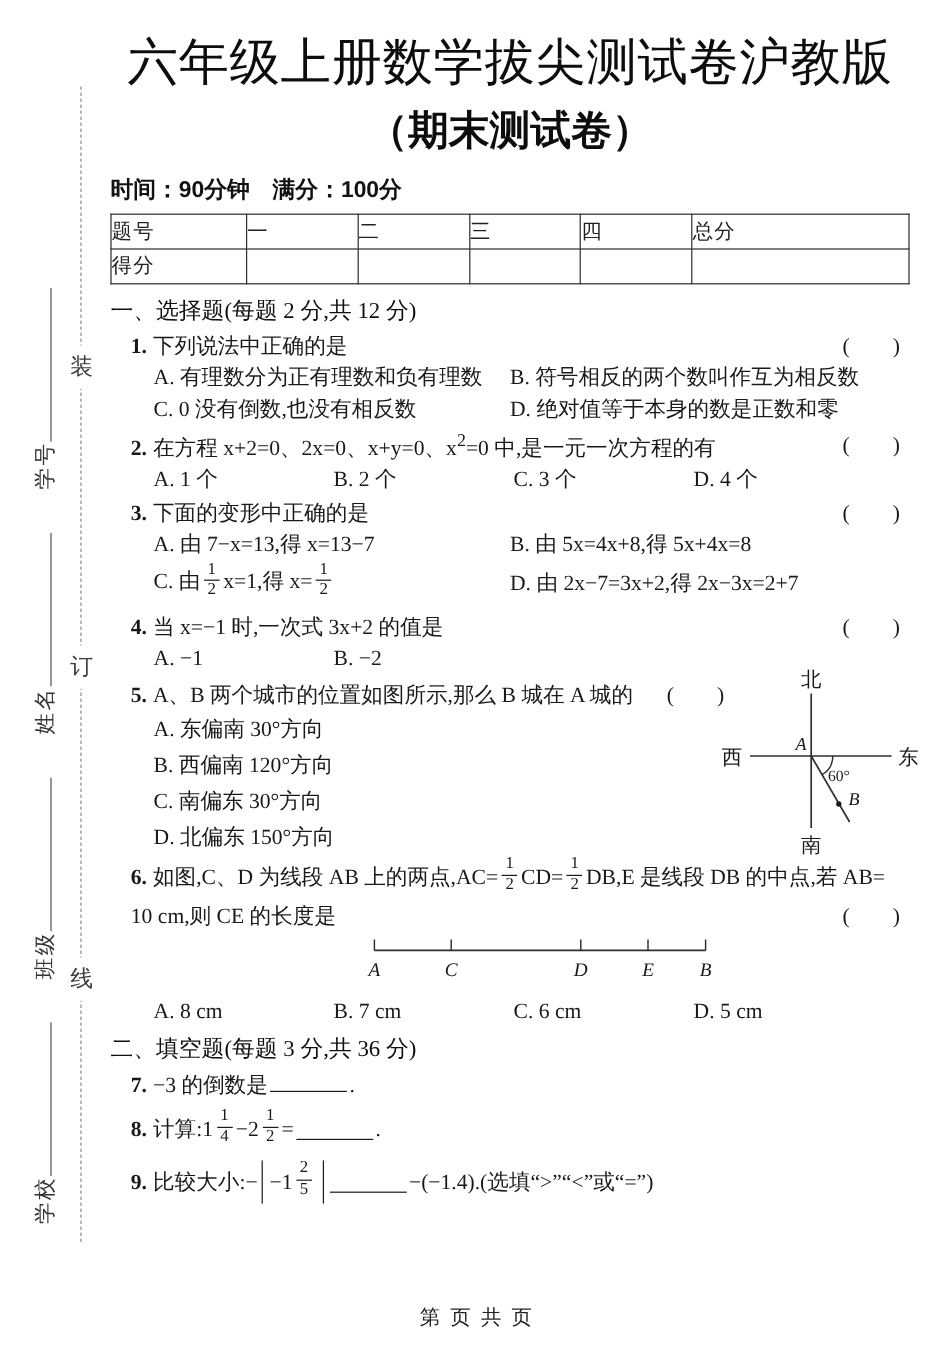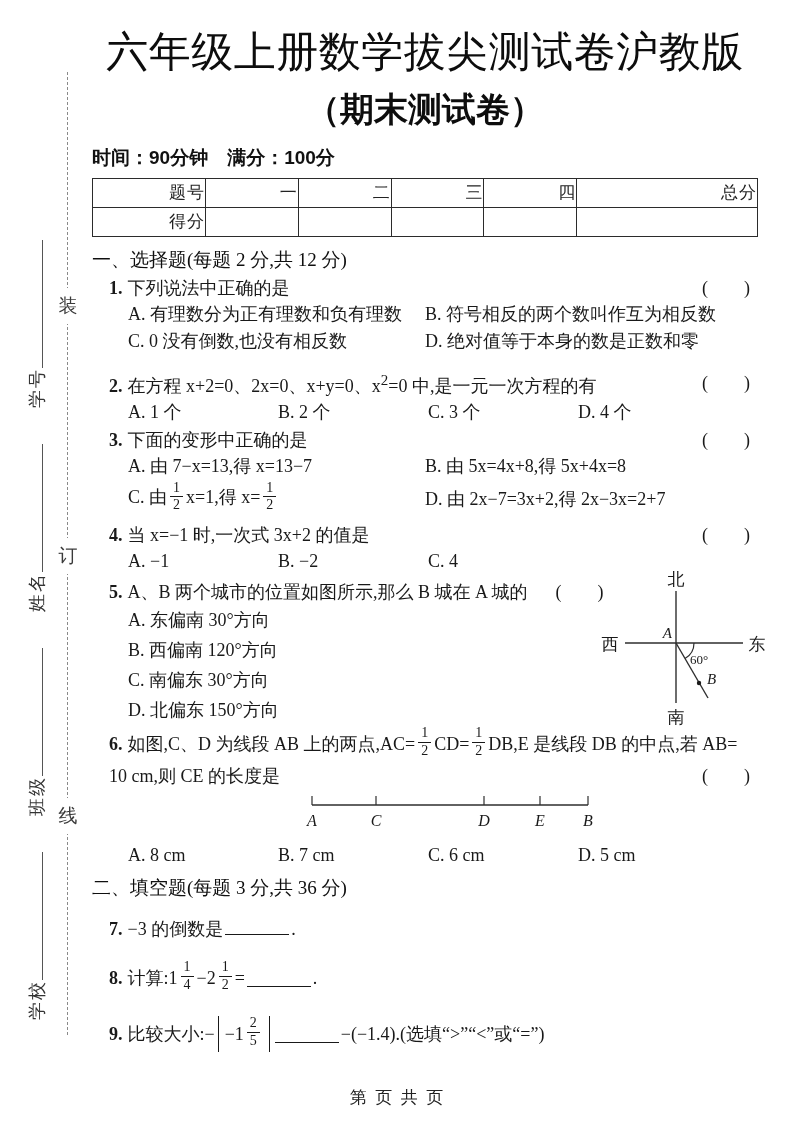--- a/index.html
+++ b/index.html
@@ -51,21 +51,21 @@
     font-weight: 700; font-size: 34px; line-height: 1.3; color: #0d0d0d;
   }
   .meta {
     margin-top: 14px; padding-right: 2px; text-align: left;
     font-family: "Liberation Sans", "DejaVu Sans", sans-serif;
     font-weight: 700; font-size: 19px; color: #111;
   }
 
   table.score { width: 100%; border-collapse: collapse; margin-top: 7px; font-size: 17px; }
   table.score td {
-    border: 1.6px solid #2b2b2b; height: 29px; text-align: right;
+    border: 1.6px solid #2b2b2b; height: 29px; text-align: left;
     letter-spacing: 1px; color: #222;
   }
   table.score td.first { width: 17%; }
 
   .sec-heading { margin-top: 10px; font-size: 19px; font-weight: 400; line-height: 1.35; color: #0f0f0f; }
 
   .q { font-size: 18px; line-height: 1.45; color: #191919; }
   .stem-row { display: flex; justify-content: space-between; padding-left: 17px; padding-right: 8px; }
   .stem-row .stem { flex: 1; }
   .qnum { font-weight: 700; padding-right: 5px; }
@@ -103,21 +103,21 @@
 
   .footer {
     position: absolute; left: 0; top: 1086px; width: 100%;
     text-align: center; font-size: 17px; color: #222; white-space: pre;
   }
 
   svg text { font-family: "Liberation Serif", "DejaVu Serif", serif; fill: #191919; }
   svg .it { font-style: italic; }
   svg line, svg path { stroke: #2e2e2e; }
 
-  .mt3 { margin-top: 3px; } .mt4 { margin-top: 16px; } .mt2 { margin-top: 2px; }
+  .mt3 { margin-top: 3px; } .mt4 { margin-top: 4px; } .mt2 { margin-top: 2px; }
   .mt6 { margin-top: 6px; }
 </style>
 </head>
 <body>
 
 <div class="seal-line"></div>
 <span class="seal-char c0">装</span>
 <span class="seal-char c1">订</span>
 <span class="seal-char c2">线</span>
 
@@ -221,21 +221,20 @@
   </div>
 
   <div class="q mt3">
     <div class="stem-row">
       <span class="stem"><span class="qnum">4.</span><span>当 x=−1 时,一次式 3x+2 的值是</span></span>
       <span class="paren">(　　)</span>
     </div>
     <div class="opts4">
       <span>A. −1</span>
       <span>B. −2</span>
-      <span>C. 4</span>
     </div>
   </div>
 
   <div class="q q5-block">
     <div style="padding-left:17px;">
       <span class="qnum">5.</span><span>A、B 两个城市的位置如图所示,那么 B 城在 A 城的</span><span class="paren q5-paren">(　　)</span>
     </div>
     <div class="optlist">
       <div>A. 东偏南 30°方向</div>
       <div>B. 西偏南 120°方向</div>

